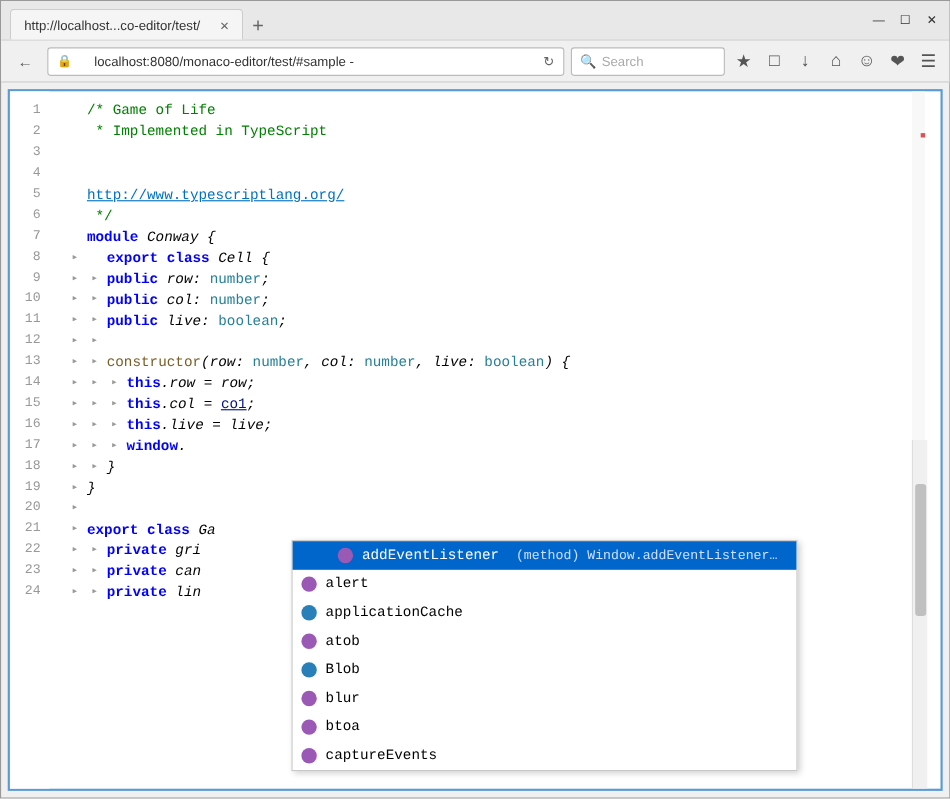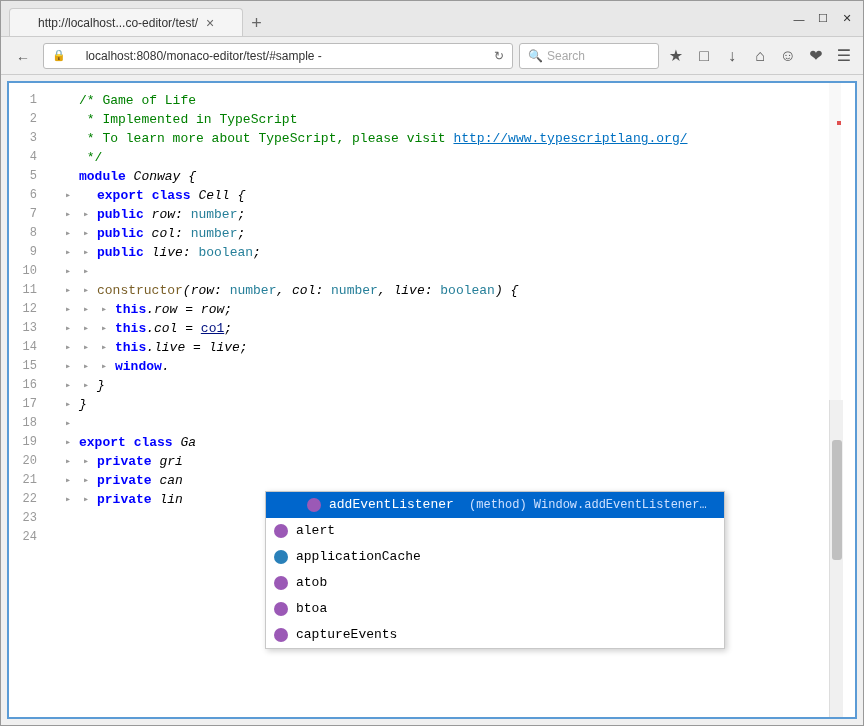--- a/index.html
+++ b/index.html
@@ -37,25 +37,25 @@
       align-items: flex-end;
       flex: 1;
       height: 100%;
     }
 
     .tab {
       background: #f5f5f5;
       border: 1px solid #ccc;
       border-bottom: none;
       border-radius: 4px 4px 0 0;
-      padding: 6px 28px;
+      padding: 6px 12px;
       font-size: 12px;
       display: flex;
       align-items: center;
-      gap: 8px;
+      gap: 18px;
       height: 28px;
       color: #333;
     }
 
     .tab-close {
       font-size: 14px;
       color: #666;
       cursor: pointer;
       line-height: 1;
     }
@@ -379,21 +379,21 @@
           <span class="cm">/* Game of Life</span>
         </div>
 
         <div class="code-line">
           <span class="arrow"></span>
           <span class="cm"> * Implemented in TypeScript</span>
         </div>
 
         <div class="code-line">
           <span class="arrow"></span>
-          <span class="cm"> * To learn more about TypeScript, please visit </span><a class="link" href="#" style="color:#0070c1;">http://www.typescriptlang.org/</a>
+          <a class="link" href="#" style="color:#0070c1;margin-top:39px;">http://www.typescriptlang.org/</a>
         </div>
 
         <div class="code-line">
           <span class="arrow"></span>
           <span class="cm"> */</span>
         </div>
 
         <div class="code-line">
           <span class="arrow"></span>
         </div>
@@ -520,20 +520,28 @@
           </div>
           <div class="ac-item">
             <span class="ac-icon ac-icon-blue"></span>
             <span class="ac-name">applicationCache</span>
           </div>
           <div class="ac-item">
             <span class="ac-icon ac-icon-purple"></span>
             <span class="ac-name">atob</span>
           </div>
           <div class="ac-item">
+            <span class="ac-icon ac-icon-blue"></span>
+            <span class="ac-name">Blob</span>
+          </div>
+          <div class="ac-item">
+            <span class="ac-icon ac-icon-purple"></span>
+            <span class="ac-name">blur</span>
+          </div>
+          <div class="ac-item">
             <span class="ac-icon ac-icon-purple"></span>
             <span class="ac-name">btoa</span>
           </div>
           <div class="ac-item">
             <span class="ac-icon ac-icon-purple"></span>
             <span class="ac-name">captureEvents</span>
           </div>
 
         </div>
 

